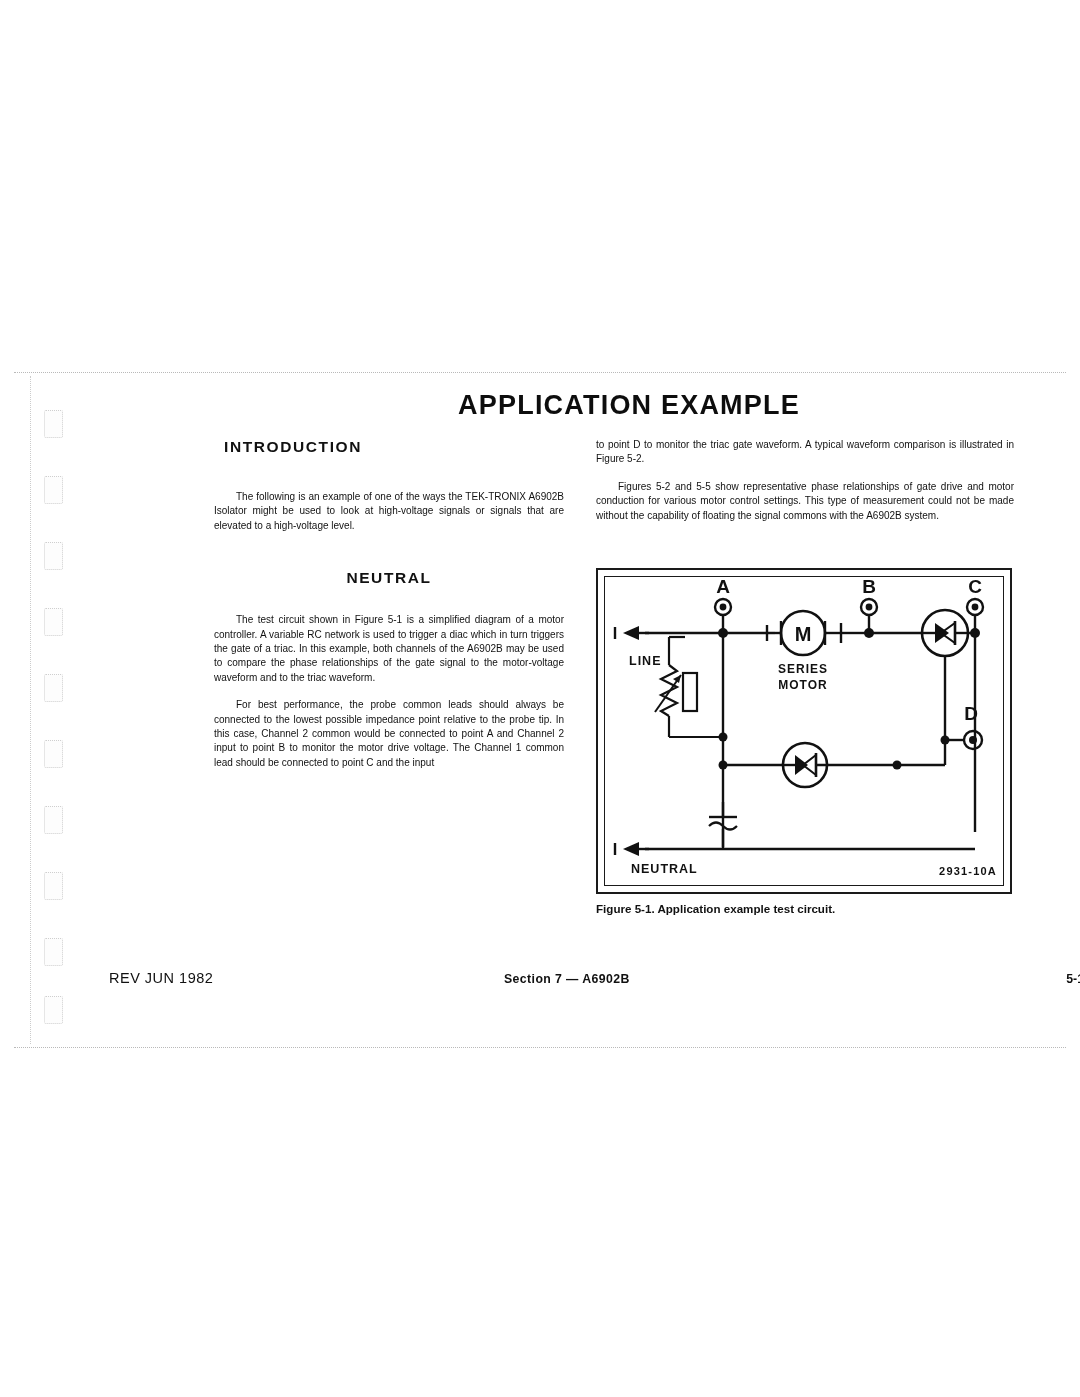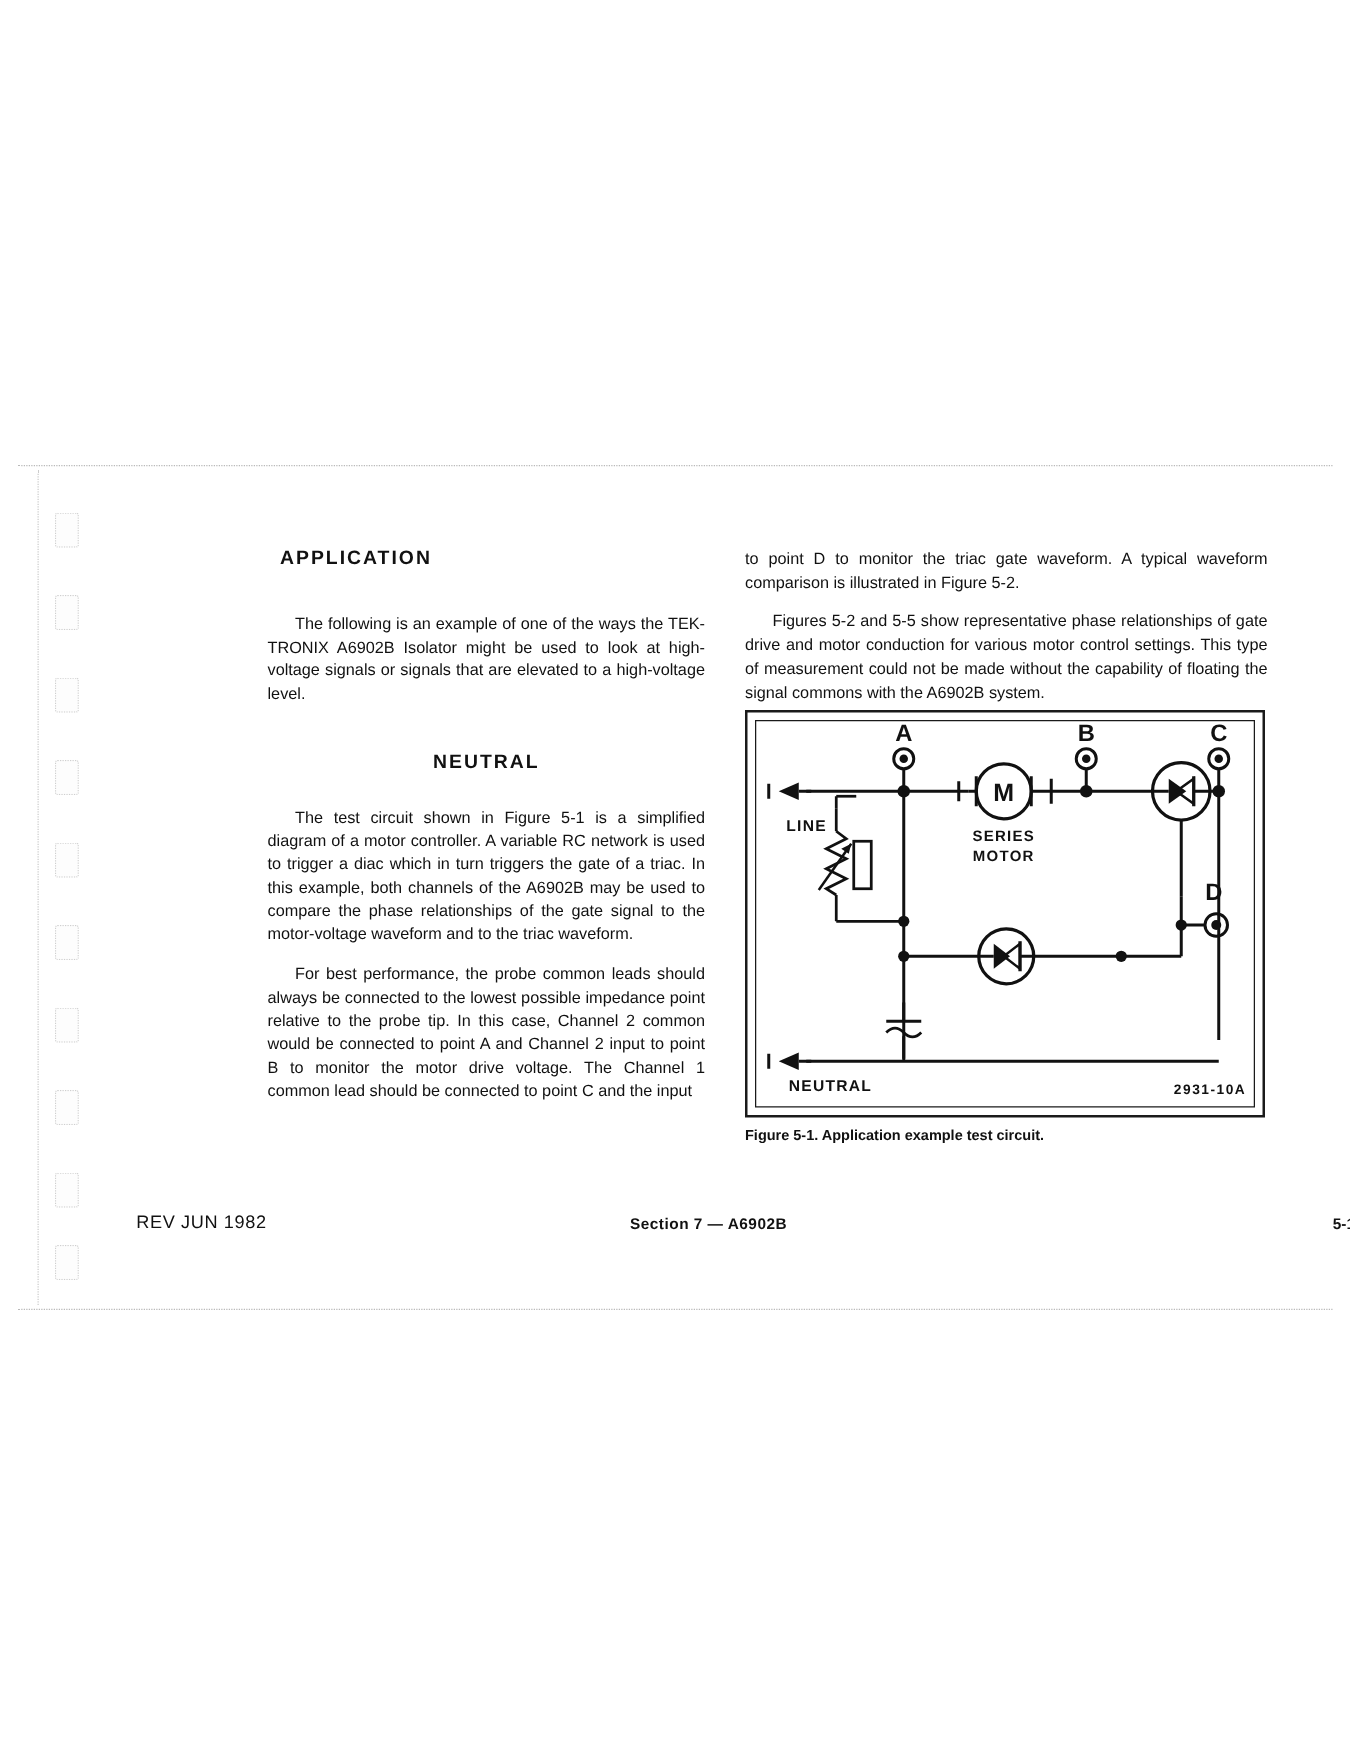--- a/index.html
+++ b/index.html
@@ -97,21 +97,21 @@
     font-size: 15.5px;
     font-weight: bold;
     letter-spacing: 1.6px;
     margin: 0;
     color: #111;
   }
   h2.intro-head { padding-left: 10px; margin-bottom: 34px; }
   h2.example-head { text-align: center; margin: 36px 0 26px 0; }
 
   p.body {
-    font-size: 13px;
+    font-size: 10px;
     line-height: 1.44;
     text-align: justify;
     margin: 0 0 13px 0;
     color: #111;
     text-indent: 22px;
   }
   p.body.noindent { text-indent: 0; }
 
   
   #figure-box {
@@ -197,25 +197,26 @@
   <div class="hole" style="top:236px"></div>
   <div class="hole" style="top:302px"></div>
   <div class="hole" style="top:368px"></div>
   <div class="hole" style="top:434px"></div>
   <div class="hole" style="top:500px"></div>
   <div class="hole" style="top:566px"></div>
   <div class="hole" style="top:624px"></div>
 
   <div id="content">
 
+    <h1 id="doc-title">APPLICATION EXAMPLE</h1>
 
     <div class="columns">
 
       <div class="col-left">
-        <h2 class="section-head intro-head">APPLICATION</h2>
+        <h2 class="section-head intro-head">INTRODUCTION</h2>
 
         <p class="body">The following is an example of one of the ways the TEK-TRONIX A6902B Isolator might be used to look at high-voltage signals or signals that are elevated to a high-voltage level.</p>
 
         <h2 class="section-head example-head">NEUTRAL</h2>
 
         <p class="body">The test circuit shown in Figure 5-1 is a simplified diagram of a motor controller. A variable RC network is used to trigger a diac which in turn triggers the gate of a triac. In this example, both channels of the A6902B may be used to compare the phase relationships of the gate signal to the motor-voltage waveform and to the triac waveform.</p>
 
         <p class="body">For best performance, the probe common leads should always be connected to the lowest possible impedance point relative to the probe tip. In this case, Channel 2 common would be connected to point A and Channel 2 input to point B to monitor the motor drive voltage. The Channel 1 common lead should be connected to point C and the input</p>
       </div>
 

